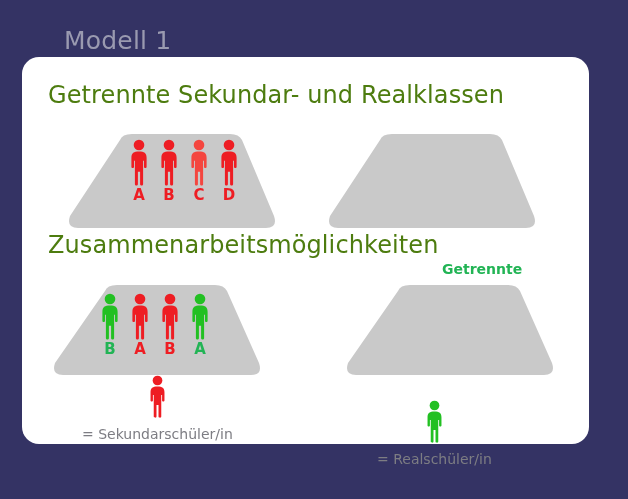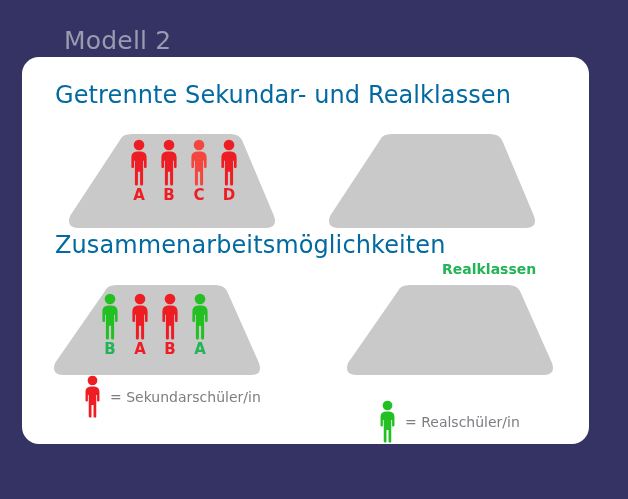--- a/index.html
+++ b/index.html
@@ -40,24 +40,23 @@
     top: 57px;
     width: 567px;
     height: 387px;
     background: #ffffff;
     border-radius: 17px;
   }
 
   .section-heading {
     position: absolute;
     font-size: 24px;
-    color: #0369a1;
+    color: #4d7c0f;
     white-space: nowrap;
     letter-spacing: 0.1px;
-    margin-left: 7px;
   }
   #heading-1 { left: 26px; top: 24px; }
   #heading-2 { left: 26px; top: 174px; text-align: center; }
 
   
   .platform {
     position: absolute;
   }
   .platform svg { display: block; }
 
@@ -98,35 +97,36 @@
   }
   #cap-1 { left: 92px; top: 127px; color: #e8232a; }
   #cap-2 { left: 120px; top: 127px; color: #22b455; }
 
   
   .legend-item {
     position: absolute;
     display: flex;
     align-items: center;
     gap: 7px;
+    flex-direction: column;
   }
   #legend-1 { left: 60px;  top: 318px; }
   #legend-2 { left: 355px; top: 318px; margin-top: 25px; }
   .legend-text {
     font-size: 14px;
     color: #7d7d83;
     white-space: nowrap;
   }
 </style>
 </head>
 <body>
 
 <div id="slide">
 
-  <div id="slide-title">Modell 2</div>
+  <div id="slide-title">Modell 1</div>
 
   <div id="card">
 
     <div class="section-heading" id="heading-1">Getrennte Sekundar- und Realklassen</div>
 
     <div class="platform" id="plat-1">
       <svg width="220" height="96" viewBox="0 0 220 96">
         <path d="M58 6 Q60 0 70 0 L168 0 Q177 0 180 6 L212 82 Q216 94 204 94 L16 94 Q4 94 8 82 Z" fill="#c9c9c9"></path>
       </svg>
       <div class="people-row" id="row-1">
@@ -159,21 +159,21 @@
           <span class="person-label" style="color:#ee1d23">D</span>
         </div>
       </div>
     </div>
 
     <div class="platform" id="plat-2">
       <svg width="220" height="96" viewBox="0 0 220 96">
         <path d="M58 6 Q60 0 70 0 L168 0 Q177 0 180 6 L212 82 Q216 94 204 94 L16 94 Q4 94 8 82 Z" fill="#c9c9c9"></path>
       </svg>
 
-      <div class="platform-caption" id="cap-2">Realklassen</div>
+      <div class="platform-caption" id="cap-2">Getrennte</div>
     </div>
 
     <div class="section-heading" id="heading-2">Zusammenarbeitsmöglichkeiten</div>
 
     <div class="platform" id="plat-3">
       <svg width="220" height="92" viewBox="0 0 220 92">
         <path d="M58 6 Q60 0 70 0 L168 0 Q177 0 180 6 L212 78 Q216 90 204 90 L16 90 Q4 90 8 78 Z" fill="#c9c9c9"></path>
       </svg>
       <div class="people-row" id="row-3">
         <div class="person-cell">

